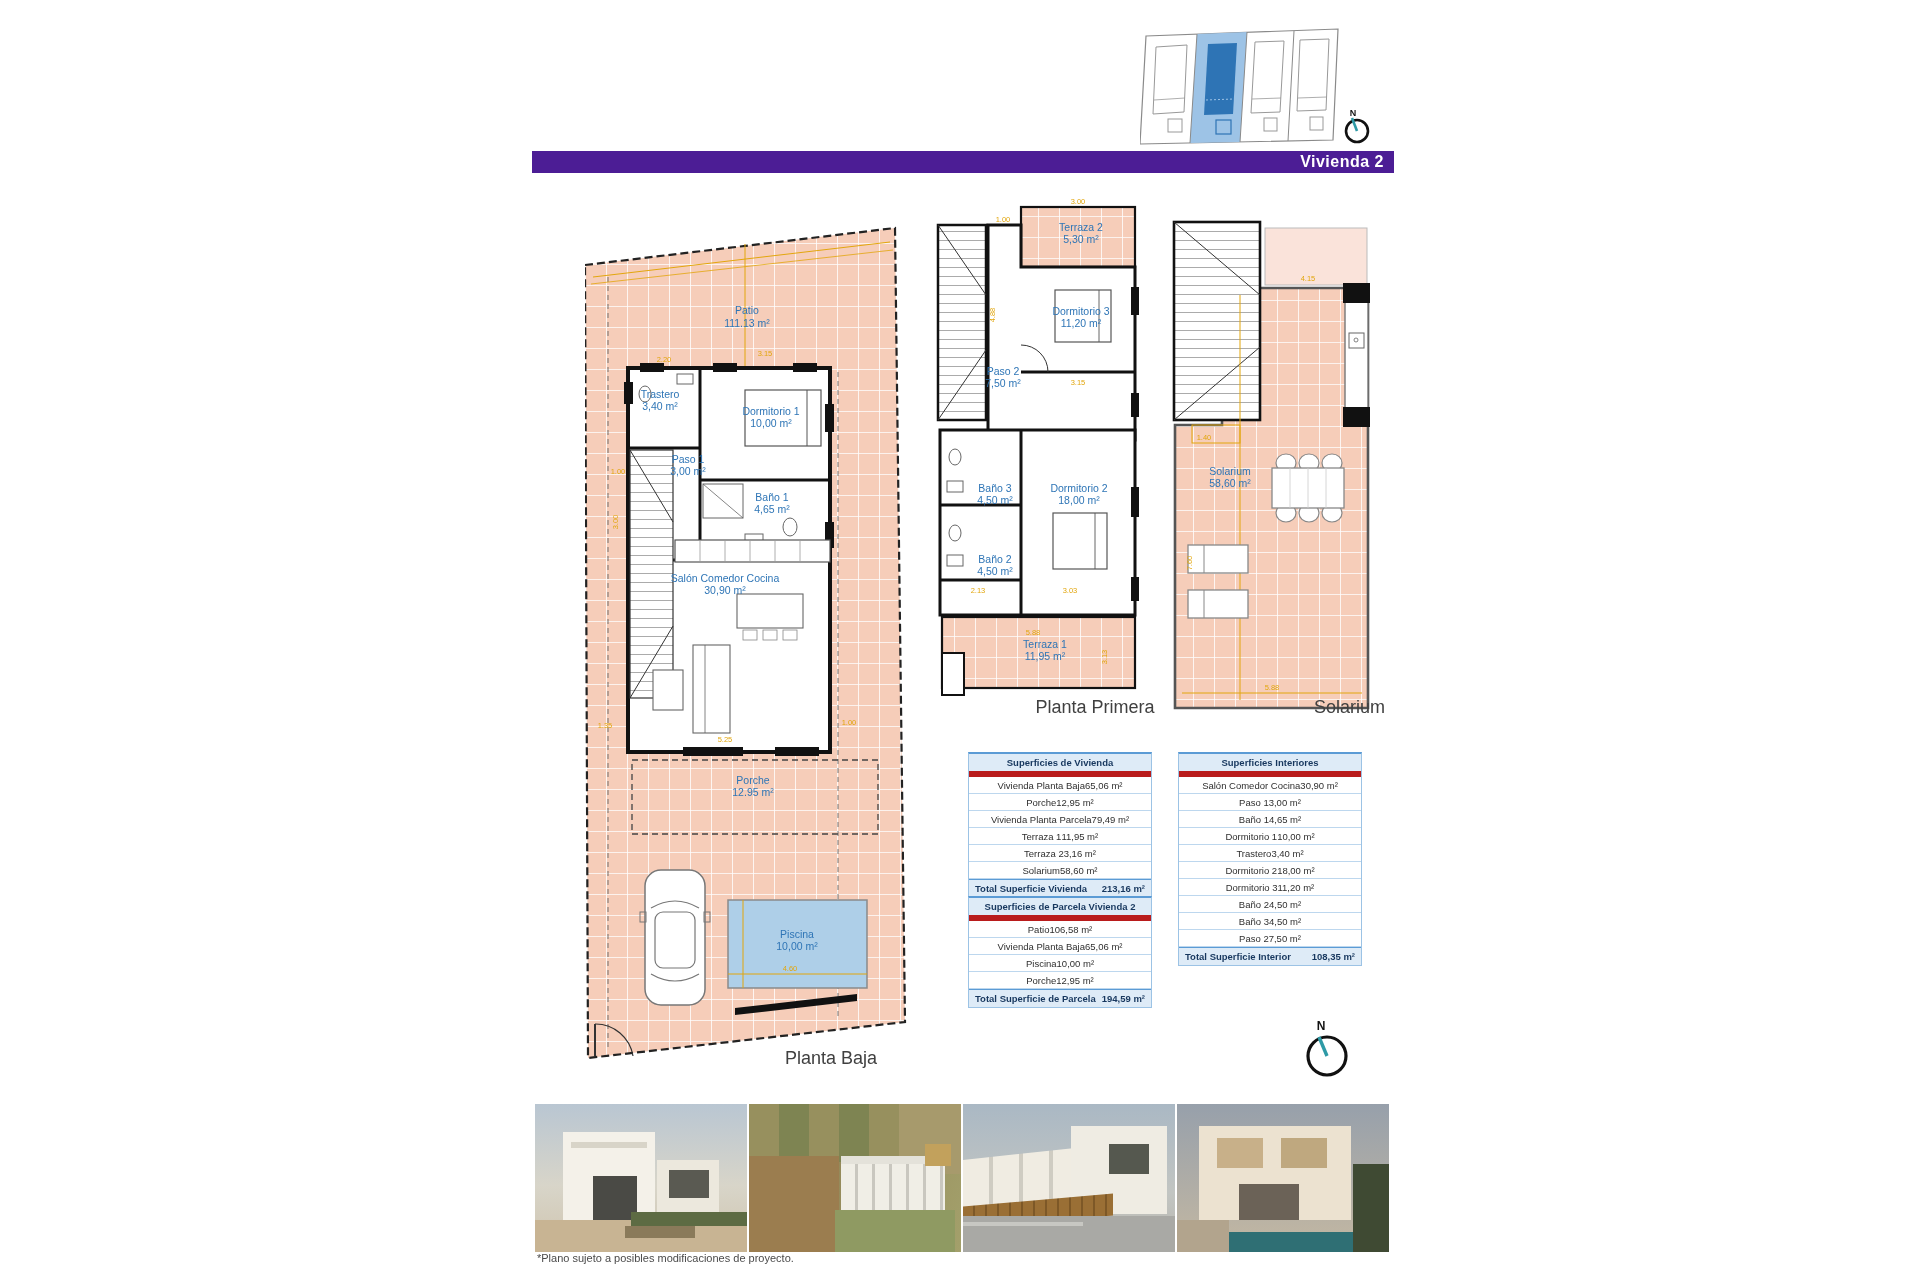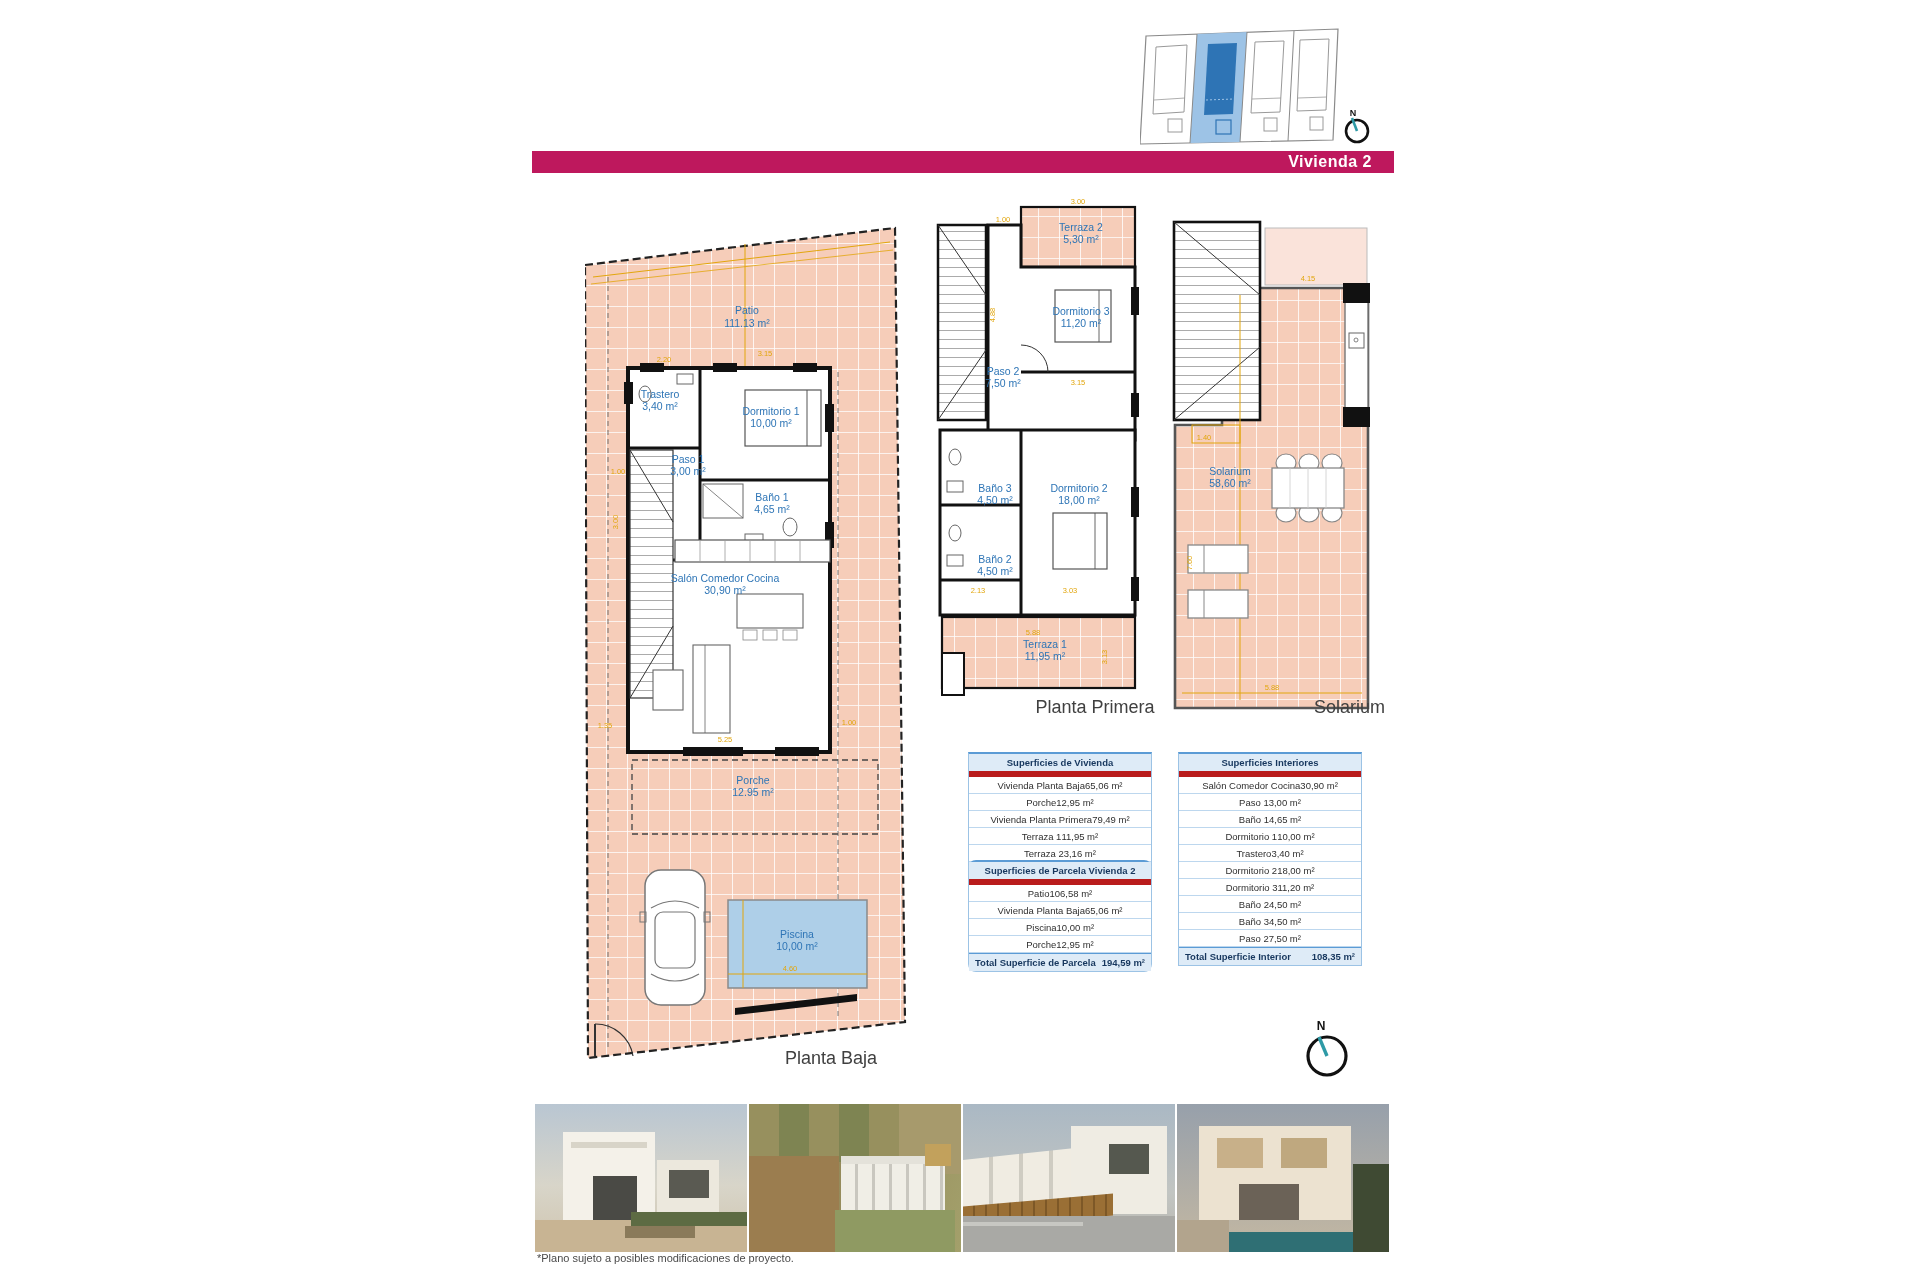--- a/index.html
+++ b/index.html
@@ -1,22 +1,22 @@
 <!DOCTYPE html>
 <html><head>
 <meta charset="utf-8">
 <style>
   html,body{margin:0;padding:0;background:#ffffff;font-family:"Liberation Sans",sans-serif;}
   #canvas{position:relative;width:1920px;height:1280px;background:#fff;overflow:hidden;}
 
   .abs{position:absolute;}
 
   
-  #titlebar{left:532px;top:151px;width:862px;height:22px;background:#be185d;
-    display:flex;align-items:center;justify-content:flex-end;padding-right:22px;box-sizing:border-box;}
+  #titlebar{left:532px;top:151px;width:862px;height:22px;background:#4c1d95;
+    display:flex;align-items:center;justify-content:flex-end;padding-right:10px;box-sizing:border-box;}
   #titlebar span{color:#fff;font-weight:bold;font-size:16px;letter-spacing:.5px;}
 
   
   .plan-caption{color:#404040;font-size:18px;}
 
   
   .tbl{width:182px;font-size:9.5px;color:#2f2f2f;border:1px solid #9CC3E5;border-top:2px solid #5B9BD5;background:#fff;}
   .tbl .tbl-h{background:#DEEBF7;font-weight:bold;text-align:center;padding:3px 2px;border-bottom:6px solid #b91c1c;color:#17375E;}
   .tbl .tbl-r{display:flex;justify-content:center;padding:2.5px 6px;border-bottom:1px solid #BDD7EE;}
   .tbl .tbl-t{display:flex;justify-content:space-between;padding:3px 6px;background:#DEEBF7;font-weight:bold;border-top:1px solid #5B9BD5;color:#17375E;}
@@ -302,42 +302,42 @@
     <div class="tbl-h">Superficies de Vivienda</div>
     <div class="tbl-r">
         <span>Vivienda Planta Baja</span>
         <span>65,06 m²</span>
       </div>
     <div class="tbl-r">
         <span>Porche</span>
         <span>12,95 m²</span>
       </div>
     <div class="tbl-r">
-        <span>Vivienda Planta Primera</span>
+        <span>Vivienda Planta Parcela</span>
         <span>79,49 m²</span>
       </div>
     <div class="tbl-r">
         <span>Terraza 1</span>
         <span>11,95 m²</span>
       </div>
     <div class="tbl-r">
         <span>Terraza 2</span>
         <span>3,16 m²</span>
       </div>
     <div class="tbl-r">
         <span>Solarium</span>
         <span>58,60 m²</span>
       </div>
     <div class="tbl-t">
         <span>Total Superficie Vivienda</span>
         <span>213,16 m²</span>
       </div>
   </div>
 
-  <div class="abs tbl" style="left:968px;top:860px;border-radius:8px;">
+  <div class="abs tbl" style="left:968px;top:896px;">
     <div class="tbl-h">Superficies de Parcela Vivienda 2</div>
     <div class="tbl-r">
         <span>Patio</span>
         <span>106,58 m²</span>
       </div>
     <div class="tbl-r">
         <span>Vivienda Planta Baja</span>
         <span>65,06 m²</span>
       </div>
     <div class="tbl-r">

